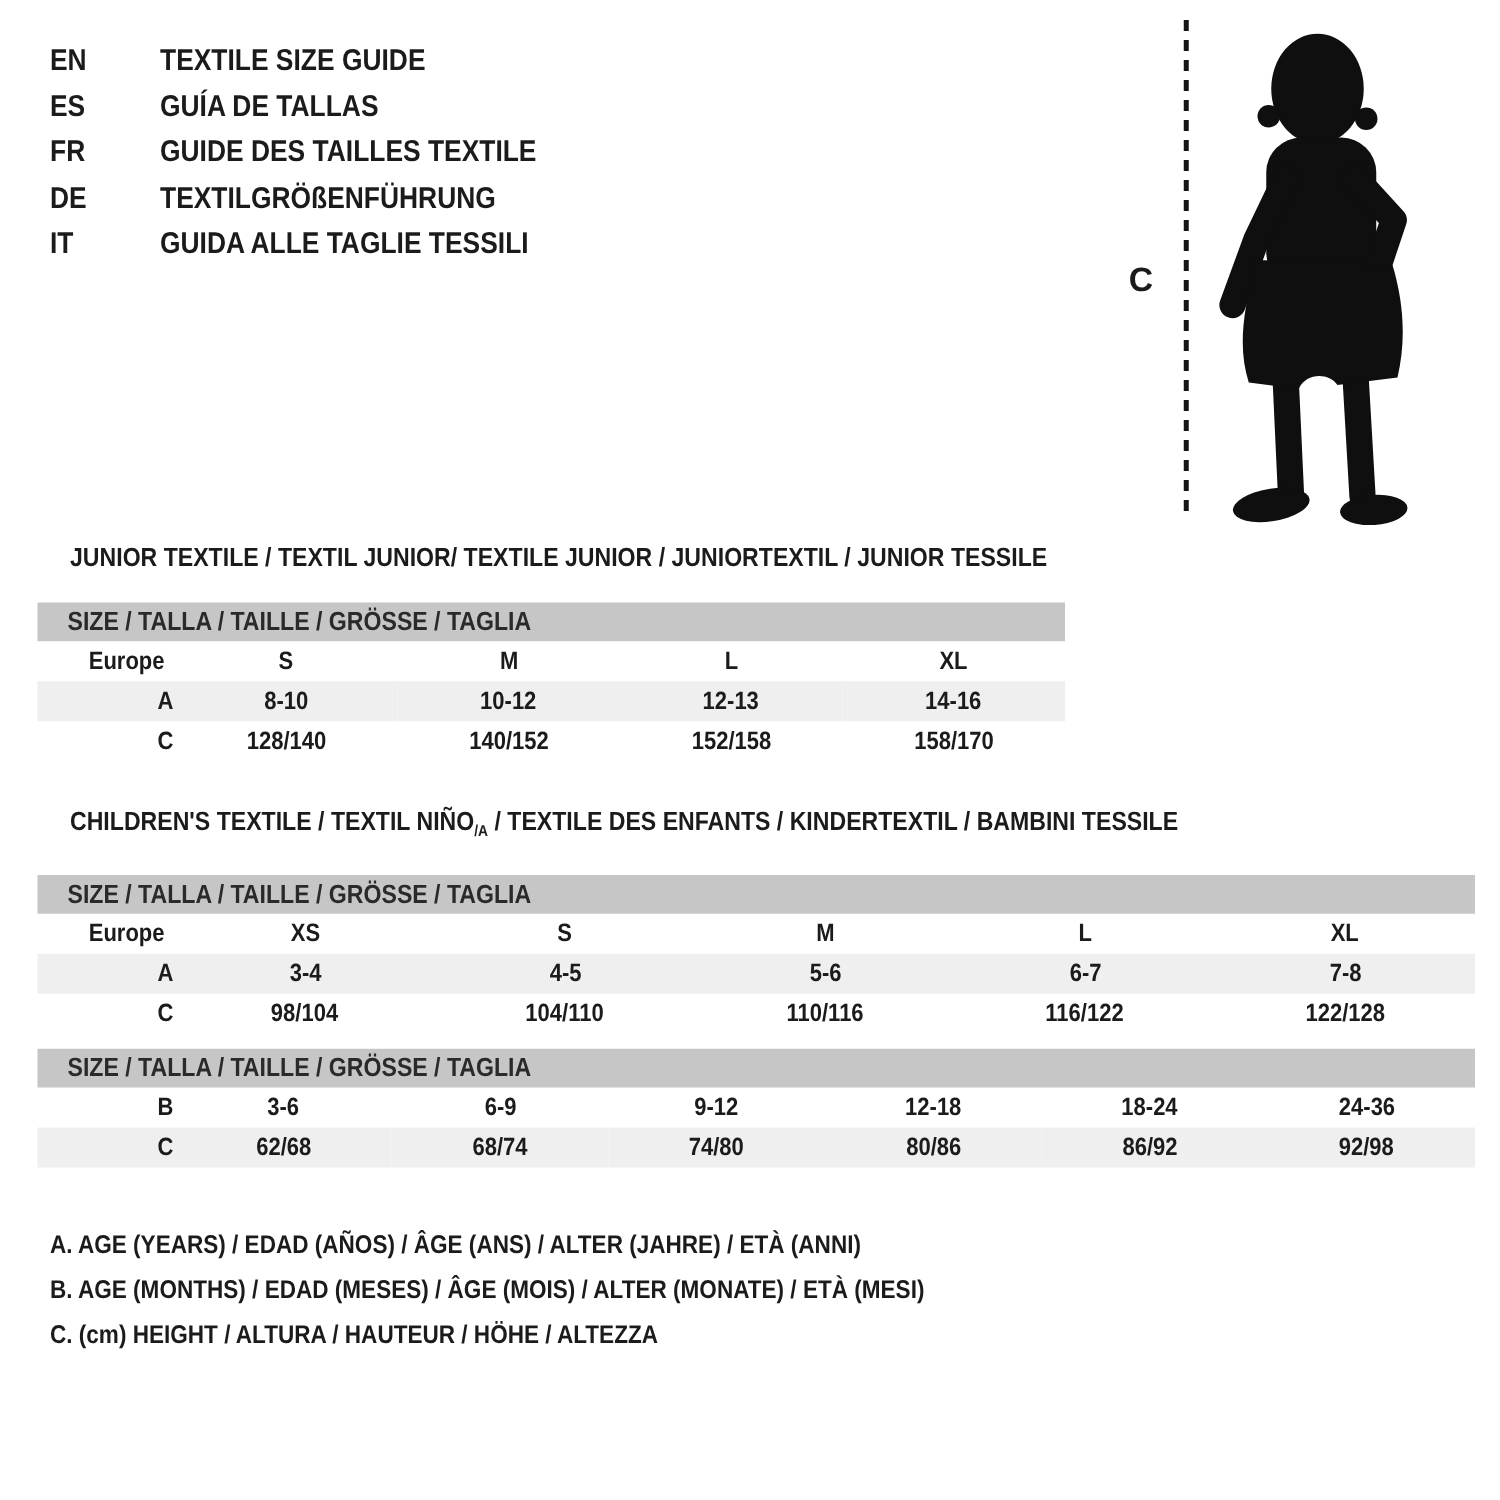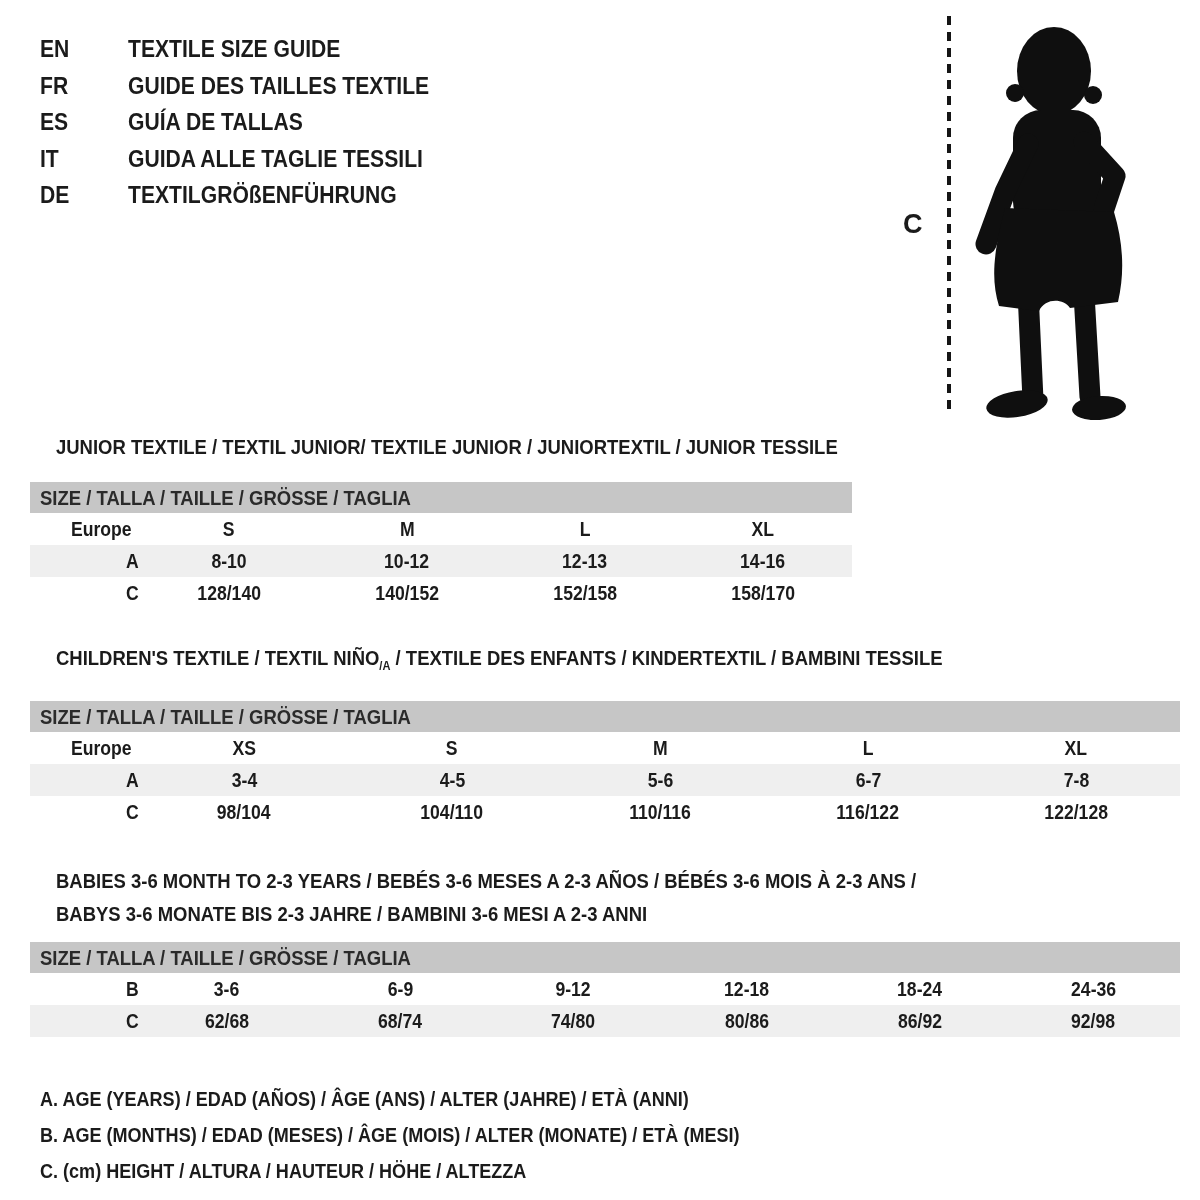--- a/index.html
+++ b/index.html
@@ -45,21 +45,21 @@
     margin:24px 0 0 30px;
     font-size:20px;
   }
   #junior-table{width:822px;}
   #children-table{width:1150px;}
   #babies-table{width:1150px;margin-top:12px;}
   .size-table td{padding:0;vertical-align:middle;}
   .size-table tr.bar td{
     background:#c6c6c6;height:31px;
     font-size:21px;color:#2a2a2a;
-    padding-left:10px;text-align:left;
+    padding-left:24px;text-align:left;
   }
   .size-table tr.data-row td{height:32px;}
   .size-table td.lbl{text-align:right;padding-left:10px;}
   .size-table td.val{text-align:center;}
   .size-table tr.alt td{background:#efefef;}
   col.c-lbl{width:110px;}
 
   
   .legend{margin:44px 0 12px 40px;font-size:20.5px;}
   .legend-line{display:block;line-height:36px;}
@@ -70,34 +70,34 @@
 <div class="page">
 
   <div class="top-area">
 
     <div class="lang-list">
       <div class="lang-row">
         <span class="lang-code"><span class="t">EN</span></span>
         <span class="lang-title"><span class="t">TEXTILE SIZE GUIDE</span></span>
       </div>
       <div class="lang-row">
+        <span class="lang-code"><span class="t">ES</span></span>
+        <span class="lang-title"><span class="t">GUÍA DE TALLAS</span></span>
+      </div>
+      <div class="lang-row">
         <span class="lang-code"><span class="t">FR</span></span>
         <span class="lang-title"><span class="t">GUIDE DES TAILLES TEXTILE</span></span>
       </div>
       <div class="lang-row">
-        <span class="lang-code"><span class="t">ES</span></span>
-        <span class="lang-title"><span class="t">GUÍA DE TALLAS</span></span>
+        <span class="lang-code"><span class="t">DE</span></span>
+        <span class="lang-title"><span class="t">TEXTILGRÖßENFÜHRUNG</span></span>
       </div>
       <div class="lang-row">
         <span class="lang-code"><span class="t">IT</span></span>
         <span class="lang-title"><span class="t">GUIDA ALLE TAGLIE TESSILI</span></span>
-      </div>
-      <div class="lang-row">
-        <span class="lang-code"><span class="t">DE</span></span>
-        <span class="lang-title"><span class="t">TEXTILGRÖßENFÜHRUNG</span></span>
       </div>
     </div>
 
     <span class="c-label">C</span>
     <div class="dashed-line"></div>
 
     <svg class="baby-svg" width="170" height="410" viewBox="0 0 170 410" aria-hidden="true">
       <g fill="#0f0f0f" stroke="none">
         <ellipse cx="82" cy="61" rx="37" ry="44"></ellipse>
         <circle cx="43" cy="83" r="9"></circle>
@@ -195,24 +195,20 @@
         <td class="lbl"><span class="t">C</span></td>
         <td class="val"><span class="t t-center">98/104</span></td>
         <td class="val"><span class="t t-center">104/110</span></td>
         <td class="val"><span class="t t-center">110/116</span></td>
         <td class="val"><span class="t t-center">116/122</span></td>
         <td class="val"><span class="t t-center">122/128</span></td>
       </tr>
     </tbody>
   </table>
 
-  <div class="section-title" id="babies-title">
-    <span class="title-line"><span class="t">BABIES 3-6 MONTH TO 2-3 YEARS / BEBÉS 3-6 MESES A 2-3 AÑOS / BÉBÉS 3-6 MOIS À 2-3 ANS /</span></span>
-    <span class="title-line"><span class="t">BABYS 3-6 MONATE BIS 2-3 JAHRE / BAMBINI 3-6 MESI A 2-3 ANNI</span></span>
-  </div>
 
   <table class="size-table" id="babies-table">
     <colgroup>
         <col class="c-lbl">
         <col>
         <col>
         <col>
         <col>
         <col>
         <col>

